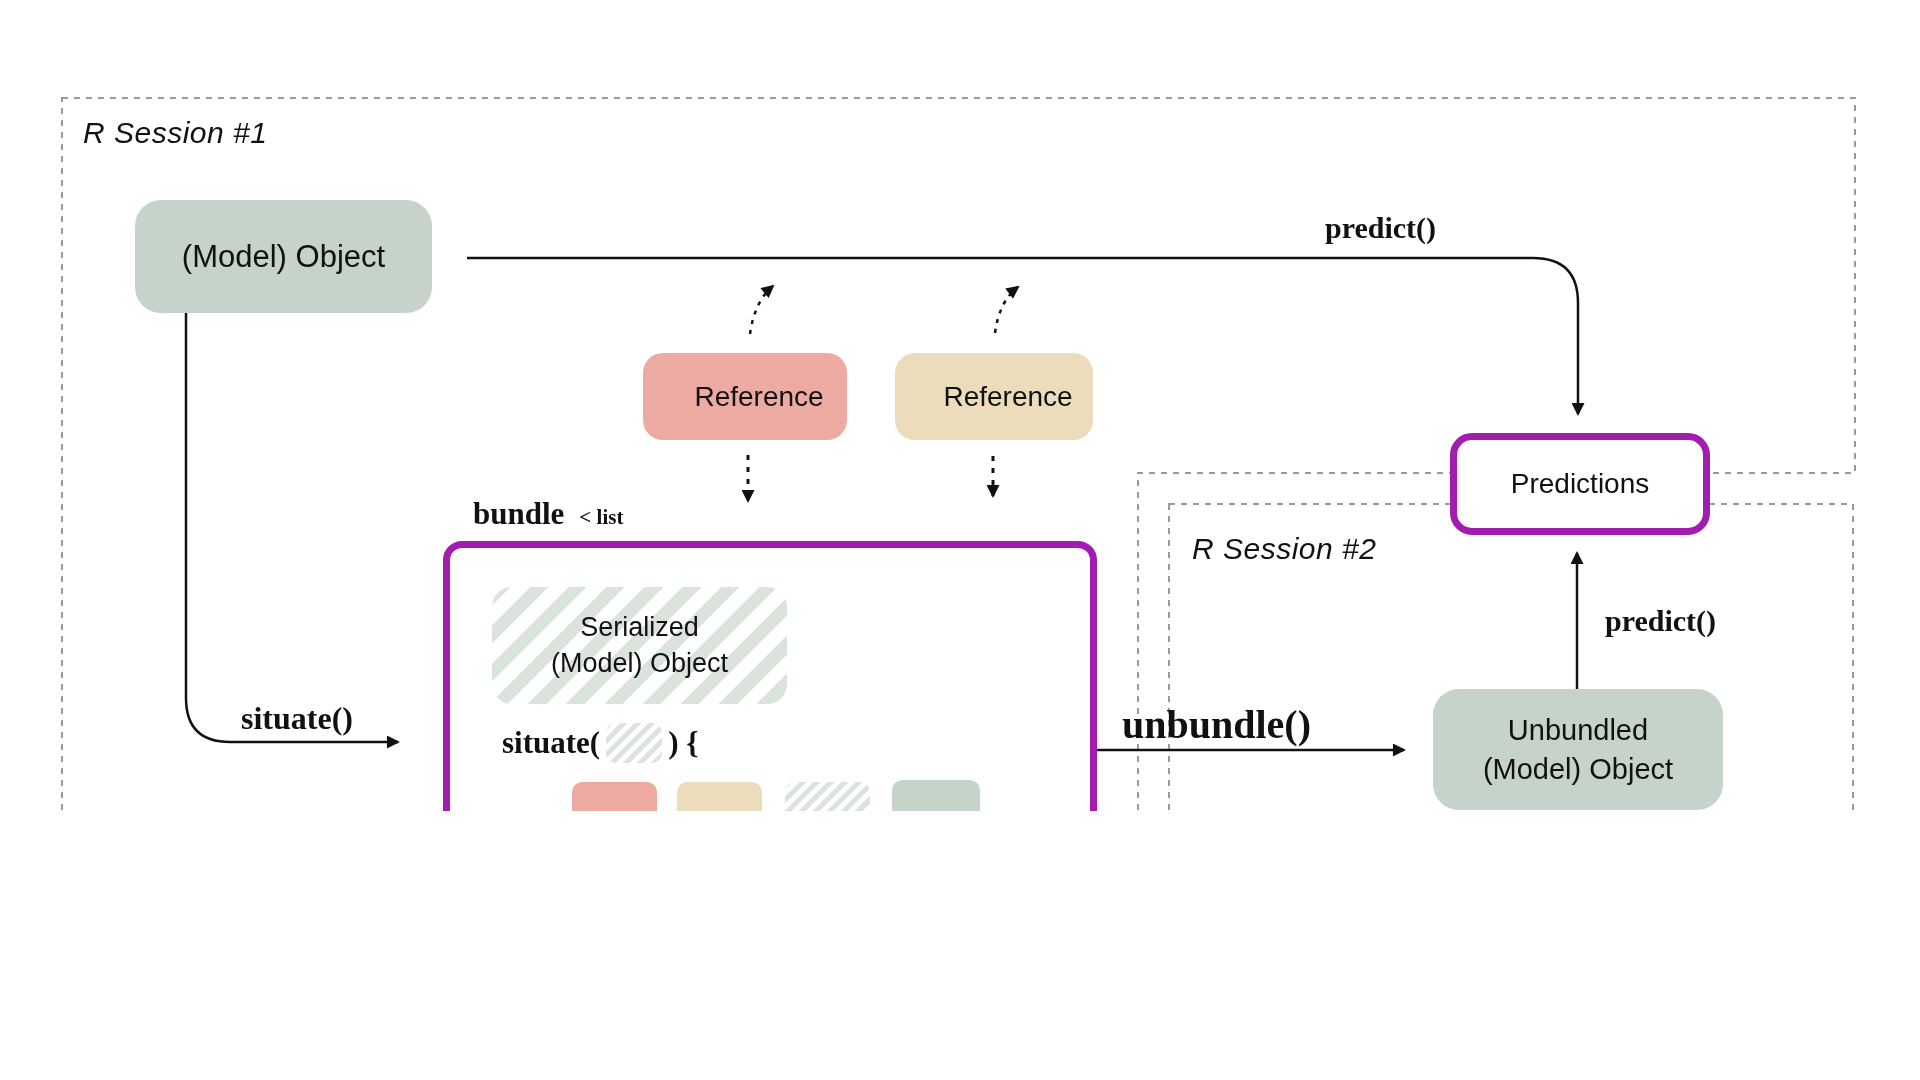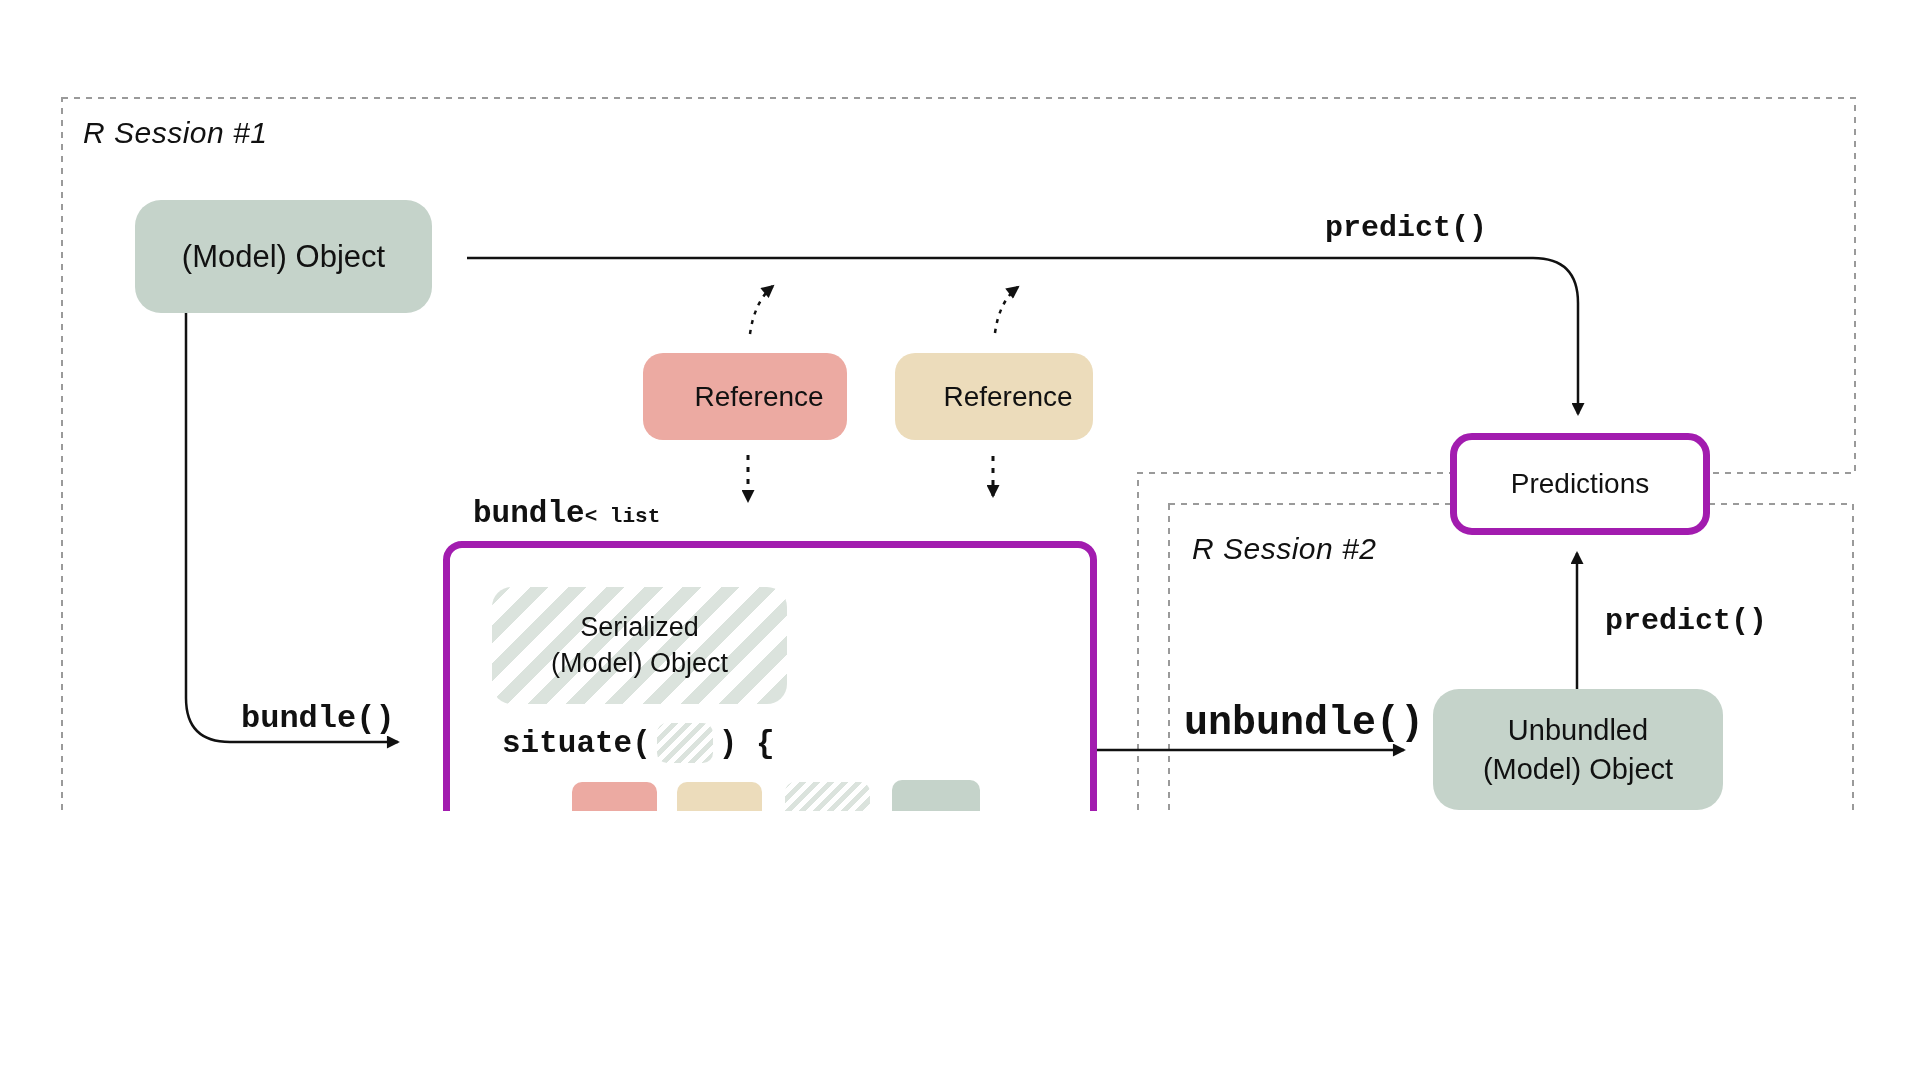--- a/index.html
+++ b/index.html
@@ -16,21 +16,21 @@
     font-family:"Liberation Sans",sans-serif;color:var(--ink);background:#ffffff;
   }
   #wires{position:absolute;left:0;top:0;width:1920px;height:1080px;}
   .session-outline{fill:none;stroke:var(--dash);stroke-width:2;stroke-dasharray:6 6;}
   .wire{fill:none;stroke:var(--ink);stroke-width:2.5;}
   .wire-dashed{fill:none;stroke:var(--ink);stroke-width:3;stroke-dasharray:5 7;}
   .wire-dashed-curve{fill:none;stroke:var(--ink);stroke-width:2.5;stroke-dasharray:4 6;}
 
   .abs{position:absolute;}
   .label-italic{font-style:italic;font-size:30px;letter-spacing:0.5px;}
-  .mono{font-family:Liberation Mono, monospace;font-weight:bold;white-space:pre;}
+  .mono{font-family:Liberation Serif, serif;font-weight:bold;white-space:pre;}
 
   .node{display:flex;align-items:center;justify-content:center;text-align:center;box-sizing:border-box;}
   .node-sage{background:var(--sage);border-radius:26px;font-size:31px;}
   .node-ref{border-radius:20px;font-size:28px;padding-left:28px;}
   .node-outline{background:#ffffff;border:7px solid #a21caf;}
 
   .bundle-box{border-radius:19px;}
   .striped-lg{background:repeating-linear-gradient(135deg,var(--stripe) 0 13px,#ffffff 13px 27px);}
   .striped-sm{background:repeating-linear-gradient(135deg,var(--stripe) 0 5px,#ffffff 5px 10px);}
   .serialized{border-radius:20px;font-size:27px;line-height:1.35;}
@@ -82,21 +82,21 @@
 
   <div class="abs node node-ref" style="left:643px;top:353px;width:204px;height:87px;background:var(--salmon);">
     <span>Reference</span>
   </div>
   <div class="abs node node-ref" style="left:895px;top:353px;width:198px;height:87px;background:var(--tan);">
     <span>Reference</span>
   </div>
 
   <div class="abs bundle-title" style="left:473px;top:496px;">
     <span class="mono" style="font-size:31px;">bundle</span>
-    <span class="mono" style="font-size:21px;text-align:center;">&lt; list</span>
+    <span class="mono" style="font-size:21px;margin-left:15px;text-align:center;">&lt; list</span>
   </div>
 
   <div class="abs node-outline bundle-box" style="left:443px;top:541px;width:640px;height:394px;">
 
     <div class="abs node striped-lg serialized two-line" style="left:42px;top:39px;width:295px;height:117px;">
       <div>
         <div>Serialized</div>
         <div>(Model) Object</div>
       </div>
     </div>
@@ -108,23 +108,23 @@
     </div>
 
     <span class="chip" style="left:122px;top:234px;width:85px;height:43px;background:var(--salmon);"></span>
     <span class="chip" style="left:227px;top:234px;width:85px;height:43px;background:var(--tan);"></span>
     <span class="chip striped-sm" style="left:335px;top:234px;width:85px;height:43px;"></span>
     <span class="chip" style="left:442px;top:232px;width:88px;height:44px;background:var(--sage);"></span>
 
     <span class="abs mono" style="left:52px;top:296px;font-size:31px;">}</span>
   </div>
 
-  <div class="abs mono" style="left:241px;top:700px;font-size:32px;">bundle()</div>
+  <div class="abs mono" style="left:241px;top:700px;font-size:32px;">situate()</div>
 
-  <div class="abs mono" style="left:1184px;top:701px;font-size:40px;">unbundle()</div>
+  <div class="abs mono" style="left:1122px;top:701px;font-size:40px;">unbundle()</div>
 
   <div class="abs node node-outline" style="left:1450px;top:433px;width:260px;height:102px;border-radius:22px;font-size:28px;">
     <span>Predictions</span>
   </div>
 
   <div class="abs mono" style="left:1605px;top:604px;font-size:30px;">predict()</div>
 
   <div class="abs node node-sage two-line" style="left:1433px;top:689px;width:290px;height:121px;font-size:29px;">
     <div>
       <div>Unbundled</div>

